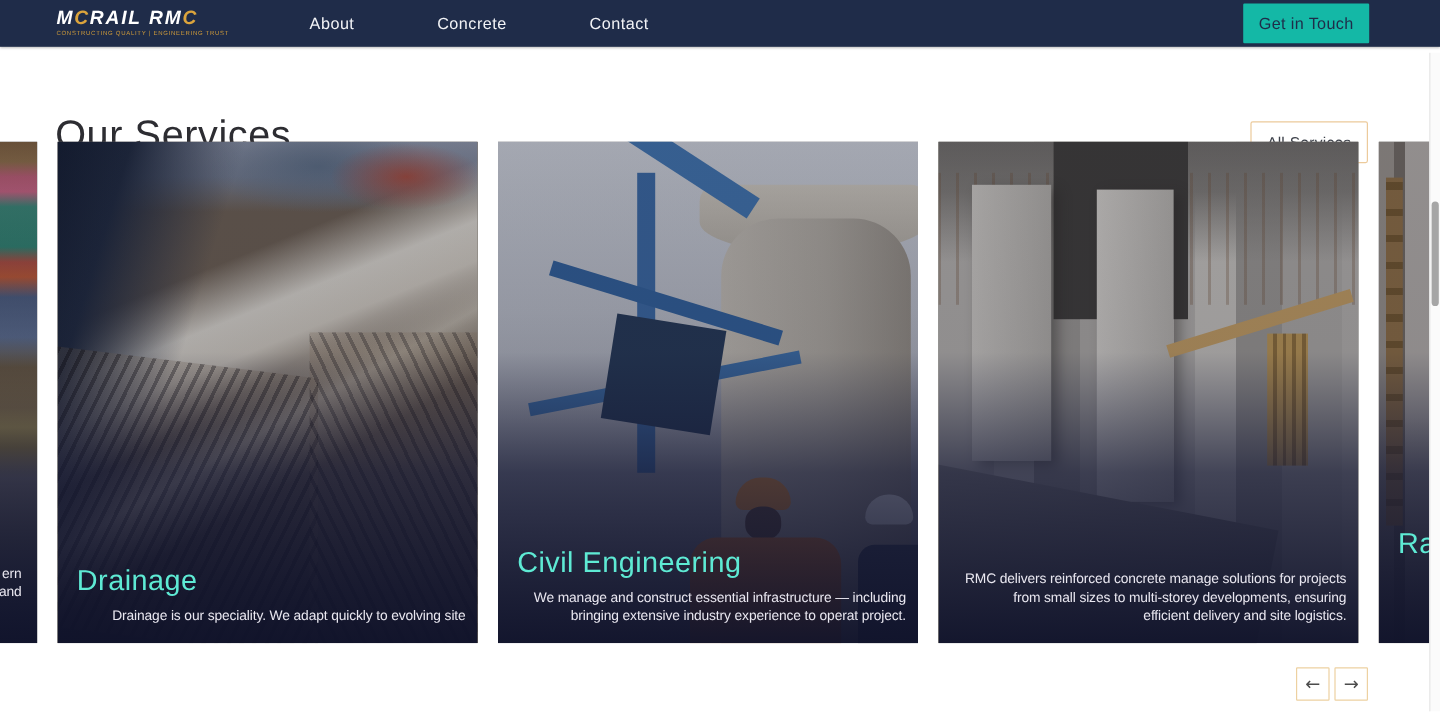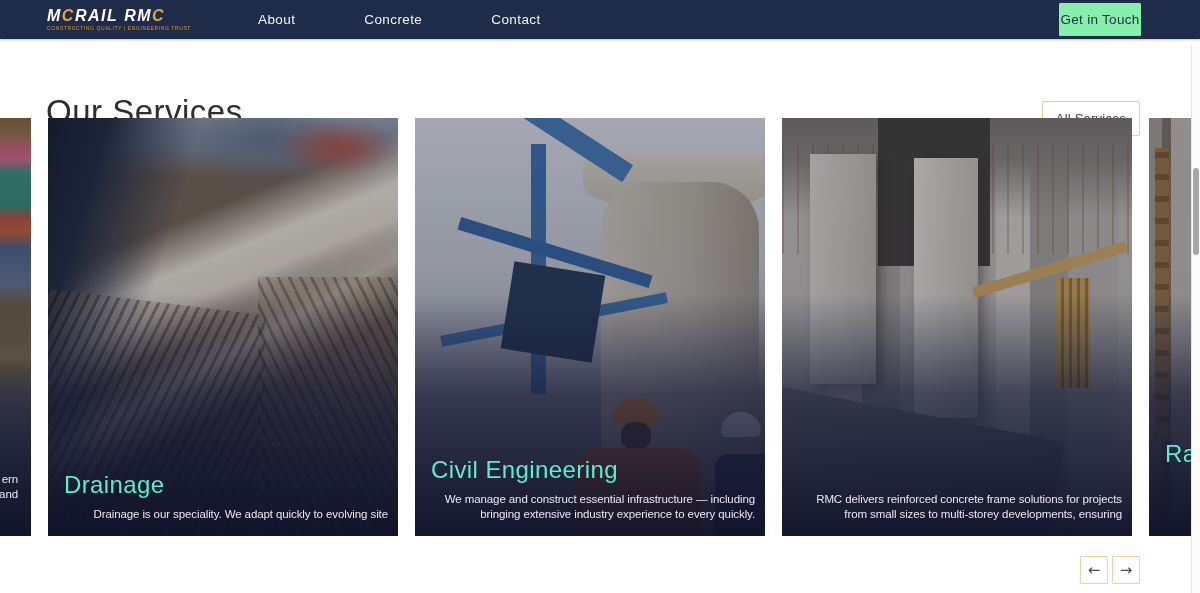--- a/index.html
+++ b/index.html
@@ -11,22 +11,22 @@
     background:#1f2c49; display:flex; align-items:center;
     box-shadow:0 1px 2px rgba(0,0,0,.25); z-index:5; }
   .logo { margin-left:47px; display:flex; flex-direction:column; line-height:1; cursor:pointer; }
   .logo-word { font-size:16px; font-weight:bold; letter-spacing:1.5px; color:#fff;
     font-style:italic; white-space:nowrap; }
   .logo-word .gold { color:#dba43c; }
   .logo-tag { font-size:5px; color:#cf9b3a; letter-spacing:.6px; margin-top:2px; white-space:nowrap; }
   .nav { display:flex; gap:24px; margin-left:22px; }
   .nav a { color:#f2f3f6; font-size:13.5px; font-weight:500; letter-spacing:.4px;
     text-decoration:none; cursor:pointer;margin-left:45px; }
-  .cta-btn { position:absolute; right:59px; top:3px; width:82px; height:33px;
-    background:#86efac; border:none; color:#1f2c49; font-size:13.5px; font-weight:500;
+  .cta-btn { position:absolute; right:59px; top:3px; width:105px; height:33px;
+    background:#14b8a6; border:none; color:#1f2c49; font-size:13.5px; font-weight:500;
     font-family:"Liberation Sans",sans-serif; letter-spacing:.3px; cursor:pointer; border-radius:1px;text-align:center; }
 
   
   .section-head { position:absolute; left:0; top:39px; width:1200px; height:79px; background:#fff; }
   .page-title { position:absolute; left:46px; top:54px; font-size:33px; font-weight:300;
     color:#2d2d32; letter-spacing:.5px; }
   .all-services-btn { position:absolute; right:60px; top:62px; width:98px; height:35px;
     background:#fff; border:1px solid #ecca9b; color:#3c4049; font-size:13px;
     font-family:"Liberation Sans",sans-serif; letter-spacing:.2px; cursor:pointer; border-radius:2px; }
 
@@ -189,39 +189,40 @@
         <div class="face"></div>
         <div class="jacket"></div>
         <div class="hat-white"></div>
         <div class="body-right"></div>
       </div>
       <div class="shade"></div>
       <div class="card-text">
         <div class="card-title">Civil Engineering</div>
         <div class="card-desc">
           <div>We manage and construct essential infrastructure — including</div>
-          <div>bringing extensive industry experience to every quickly.</div>
+          <div>bringing extensive industry experience to operat project.</div>
         </div>
       </div>
     </div>
 
     <div class="card">
       <div class="photo photo-concrete">
         <div class="opening"></div>
         <div class="slab1"></div>
         <div class="slab2"></div>
         <div class="wood1"></div>
         <div class="wood2"></div>
         <div class="low-wall"></div>
       </div>
       <div class="shade"></div>
       <div class="card-text">
         <div class="card-desc">
-          <div>RMC delivers reinforced concrete frame solutions for projects</div>
+          <div>RMC delivers reinforced concrete manage solutions for projects</div>
           <div>from small sizes to multi-storey developments, ensuring</div>
+          <div>efficient delivery and site logistics.</div>
         </div>
       </div>
     </div>
 
     <div class="card">
       <div class="photo photo-rail"></div>
       <div class="shade"></div>
       <div class="card-text">
         <div class="card-title">Rail</div>
         <div class="card-desc">

